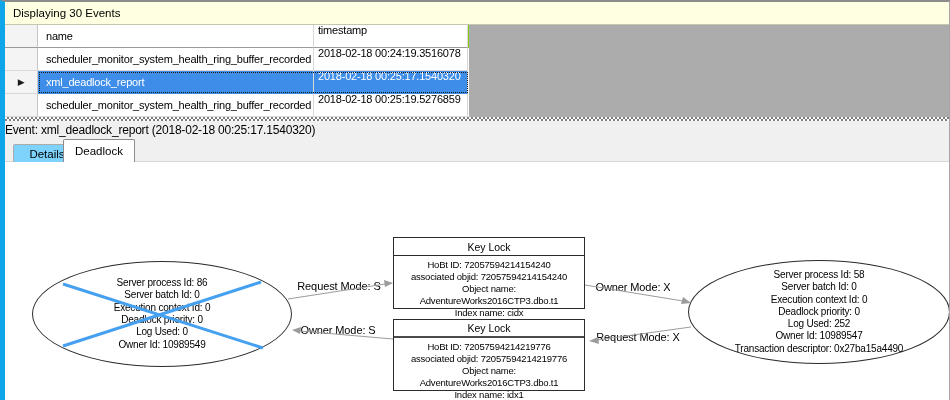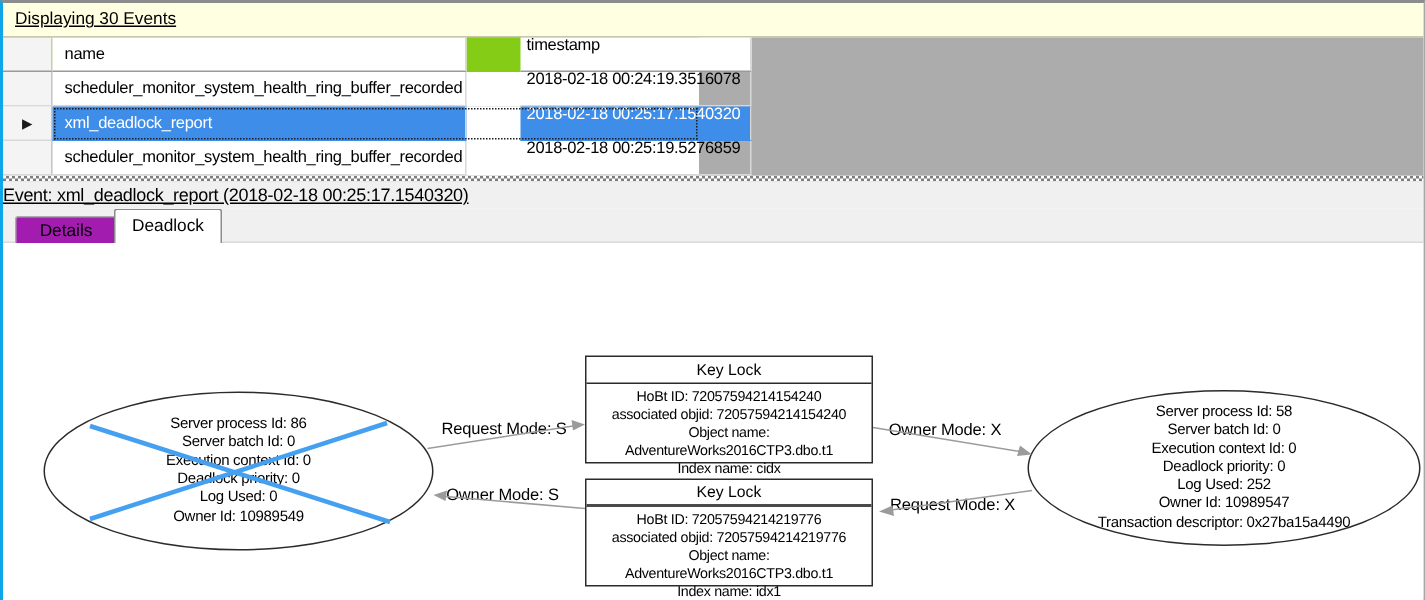--- a/index.html
+++ b/index.html
@@ -6,57 +6,57 @@
     --selection:#3E8DE8;
     --victim-cross:#45A0F0;
     --infobar-bg:#FFFFE1;
     --grid-empty-bg:#ACACAC;
     --arrow:#9B9B9B;
   }
   *{box-sizing:border-box;margin:0;padding:0;}
   body{background:#fff;font-family:"Liberation Sans","DejaVu Sans",sans-serif;}
   .window{
     position:relative;width:950px;height:400px;overflow:hidden;background:#fff;
-    border-left:2px solid #0ea5e9;border-top:2px solid #8C8C8C;border-right:1px solid #A6A6A6;text-decoration:underline;
+    border-left:5px solid #0ea5e9;border-top:2px solid #8C8C8C;border-right:1px solid #A6A6A6;
   }
   
   .infobar{
     height:23px;background:var(--infobar-bg,#FFFFE1);
     border-bottom:1px solid #C9C6AE;
     font-size:11.5px;color:#000;display:flex;align-items:center;padding-left:8px;
   }
   
   .gridarea{height:92px;background:var(--grid-empty-bg,#ACACAC);position:relative;}
   .gridtable{position:absolute;left:0;top:0;width:464px;}
   .grow{display:flex;height:23px;font-size:11px;letter-spacing:-0.2px;color:#000;background:#fff;}
   .grow .sel{
     width:33px;flex:0 0 33px;background:#F4F4F4;border-right:1px solid #C6C6C6;
     border-bottom:1px solid #D8D8D8;display:flex;align-items:center;justify-content:center;
     font-size:9px;color:#1a1a1a;
   }
   .rowbody{display:flex;flex:1;min-width:0;}
   .grow .c-name{width:276px;flex:0 0 276px;padding:0 2px 0 8px;display:flex;align-items:center;
     border-right:1px solid #D8D8D8;border-bottom:1px solid #D8D8D8;white-space:nowrap;overflow:hidden;}
   .grow .c-ts{width:154px;flex:0 0 154px;padding:0 2px 12px 4px;display:flex;align-items:center;
-    border-right:1px solid #D8D8D8;border-bottom:1px solid #D8D8D8;white-space:nowrap;overflow:hidden;margin-left:36px;}
+    border-right:1px solid #D8D8D8;border-bottom:1px solid #D8D8D8;white-space:nowrap;overflow:hidden;}
   .grow.ghead{height:23px;background:#84cc16;justify-content:center;}
   .grow.ghead .sel{background:#F4F4F4;border-bottom:1px solid #9A9A9A;}
   .grow.ghead .c-name,.grow.ghead .c-ts{border-bottom:1px solid #9A9A9A;background:#FFF;}
   .grow.selected .rowbody{outline:1px dotted #1a1a1a;outline-offset:-2px;}
   .grow.selected .c-name,.grow.selected .c-ts{background:var(--selection,#3E8DE8);color:#fff;border-bottom-color:var(--selection,#3E8DE8);}
   
   .splitter{height:4px;background-image:repeating-conic-gradient(#7d7d7d 0% 25%, #ffffff 0% 50%);background-size:4px 4px;cursor:row-resize;}
   
   .eventbar{height:18px;background:#F0F0F0;font-size:12px;color:#000;display:flex;align-items:center;padding-left:0;letter-spacing:-0.2px;}
   
   .tabstrip{height:23px;background:#F0F0F0;position:relative;}
   .tabstrip .paneline{position:absolute;left:0;right:0;bottom:0;height:1px;background:#D9D9D9;}
   .tab{position:absolute;bottom:0;font-size:11.5px;color:#000;display:flex;align-items:center;justify-content:center;cursor:default;}
-  .tab.inactive{left:8px;width:68px;height:18px;background:#a21caf;border:1px solid #ABABAB;border-bottom:none;border-radius:2px 2px 0 0;z-index:1;}
-  .tab.active{left:74px;width:72px;height:23px;background:#FFF;border:1px solid #8C8C8C;border-bottom:none;border-radius:2px 2px 0 0;z-index:3;}
+  .tab.inactive{left:8px;width:68px;height:18px;background:#7dd3fc;border:1px solid #ABABAB;border-bottom:none;border-radius:2px 2px 0 0;z-index:1;}
+  .tab.active{left:58px;width:72px;height:23px;background:#FFF;border:1px solid #8C8C8C;border-bottom:none;border-radius:2px 2px 0 0;z-index:3;}
   
   .pane{position:relative;height:237px;background:#fff;}
   .node-ellipse{
     position:absolute;border:1px solid #2b2b2b;border-radius:50%;background:transparent;
     display:flex;flex-direction:column;align-items:center;justify-content:center;
     font-size:10px;line-height:12.3px;color:#000;text-align:center;letter-spacing:-0.2px;z-index:1;
   }
   .node-box{position:absolute;border:1px solid #2b2b2b;background:#fff;z-index:1;font-size:9.5px;color:#000;text-align:center;letter-spacing:-0.2px;}
   .node-box .boxtitle{height:18px;border-bottom:1px solid #2b2b2b;display:flex;align-items:center;justify-content:center;font-size:10.5px;letter-spacing:0;}
   .node-box.thicksep .boxtitle{border-bottom:2px solid #4a4a4a;}

